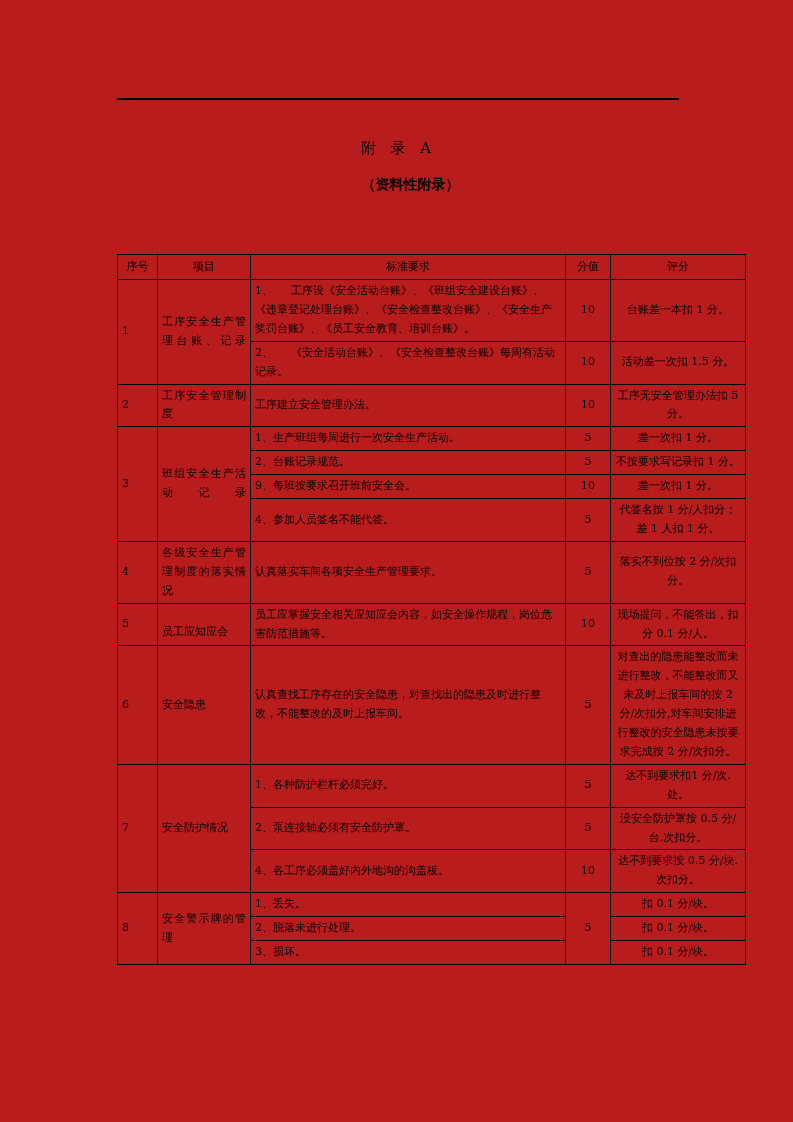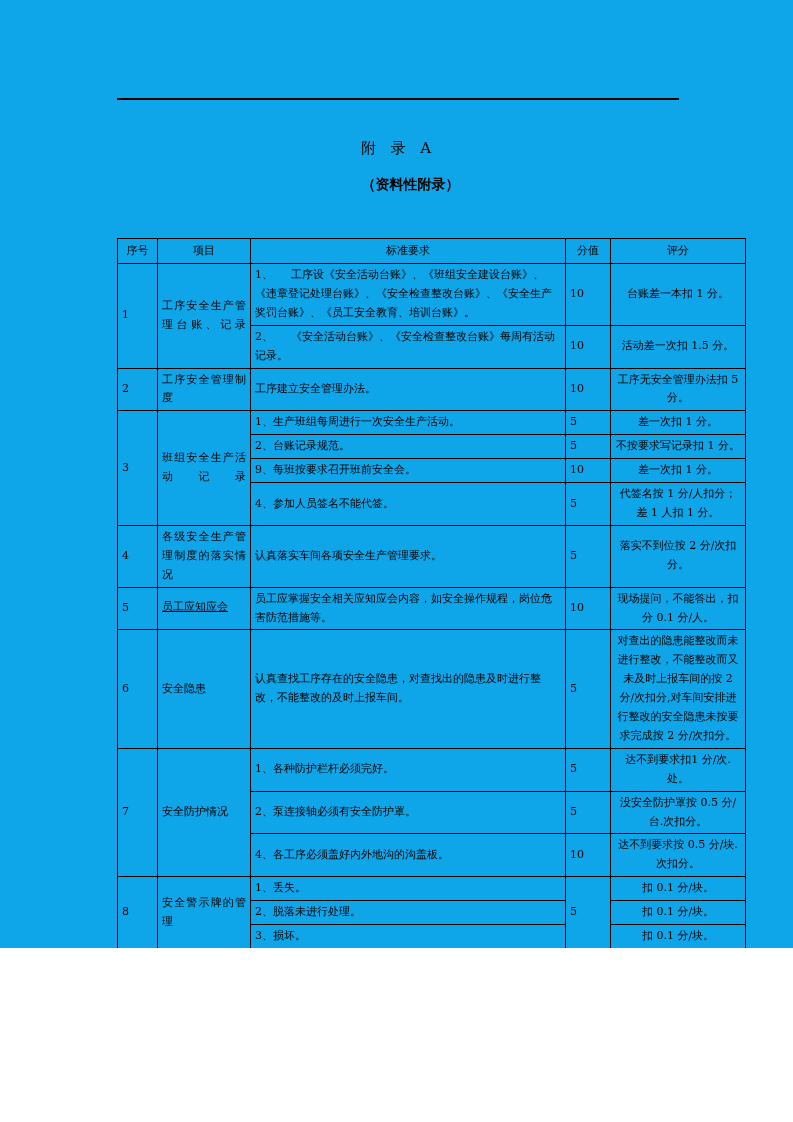--- a/index.html
+++ b/index.html
@@ -8,23 +8,23 @@
     padding: 0;
     background: #ffffff;
   }
   body {
     font-family: "DejaVu Serif", "Liberation Serif", serif;
     color: #000000;
   }
   .page {
     position: relative;
     width: 793px;
-    height: 948px;
+    height: 1122px;
     margin: 0 auto;
-    background: #0ea5e9;
+    background: #b91c1c;
     overflow: hidden;
   }
   .top-rule {
     position: absolute;
     left: 117px;
     top: 98px;
     width: 562px;
     height: 2px;
     background: #000000;
   }
@@ -57,21 +57,21 @@
     text-align: center;
     font-size: 22px;
     font-weight: bold;
     font-family: "DejaVu Sans", "Liberation Sans", sans-serif;
     letter-spacing: 1px;
   }
 
   .tbl-wrap {
     position: absolute;
     left: 117px;
-    top: 238px;
+    top: 254px;
     width: 628px;
   }
   table.grid {
     border-collapse: collapse;
     width: 628px;
     table-layout: fixed;
     font-size: 11px;
     line-height: 1.72;
   }
   table.grid td, table.grid th {
@@ -110,34 +110,34 @@
   }
   td.item.mid {
     vertical-align: middle;
     text-align: center;
     text-align-last: left;
   }
   td.item.bot {
     vertical-align: bottom;
     text-align: left;
     text-align-last: left;
-    padding-bottom: 13px;
-    text-decoration: underline;
+    padding-bottom: 4px;
   }
   td.item.plain {
     text-align: right;
     text-align-last: left;
   }
   td.req {
     text-align: left;
     vertical-align: middle;
     padding-left: 5px;
     padding-right: 5px;
   }
   td.score {
+    text-align: center;
     vertical-align: middle;
   }
   td.eval {
     text-align: center;
     vertical-align: middle;
     padding-left: 5px;
     padding-right: 4px;
   }
   .indent { display: inline-block; width: 18px; }
 </style>

